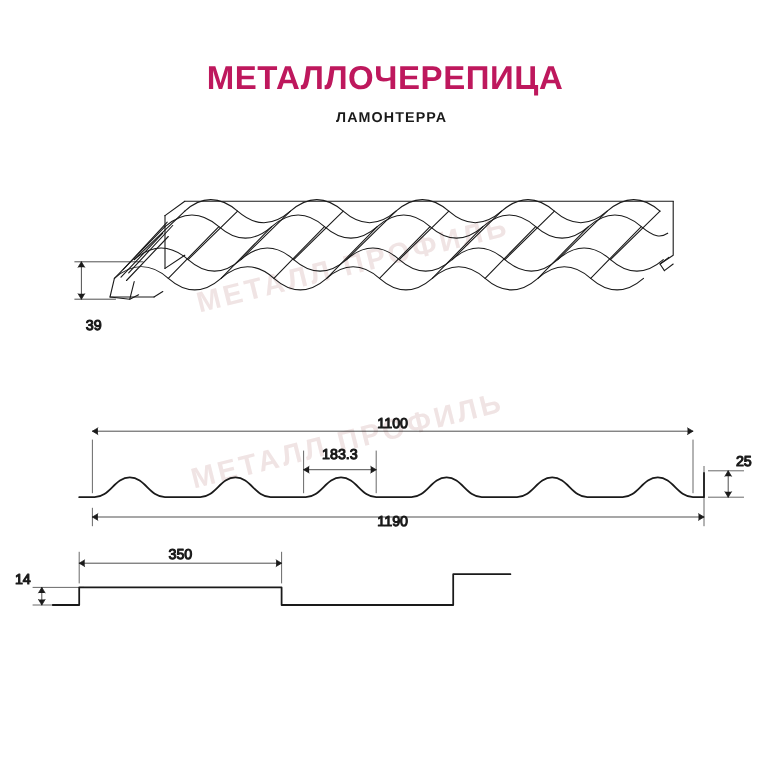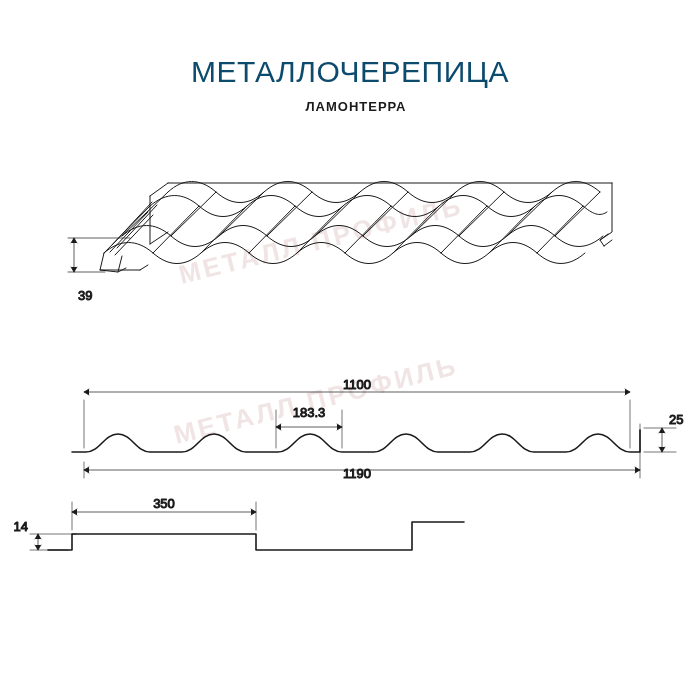--- a/index.html
+++ b/index.html
@@ -22,23 +22,23 @@
   }
   .title-block {
     position: absolute;
     left: 0;
     top: 55px;
     width: 700px;
     text-align: center;
   }
   .title {
     font-size: 30px;
-    font-weight: normal;
+    font-weight: bold;
     letter-spacing: 0.5px;
-    color: #0c4a6e;
+    color: #be185d;
     margin: 0;
     line-height: 34px;
   }
   .subtitle {
     font-size: 13px;
     font-weight: bold;
     letter-spacing: 1px;
     color: #1a1a1a;
     margin: 10px 0 0 12px;
     line-height: 15px;

